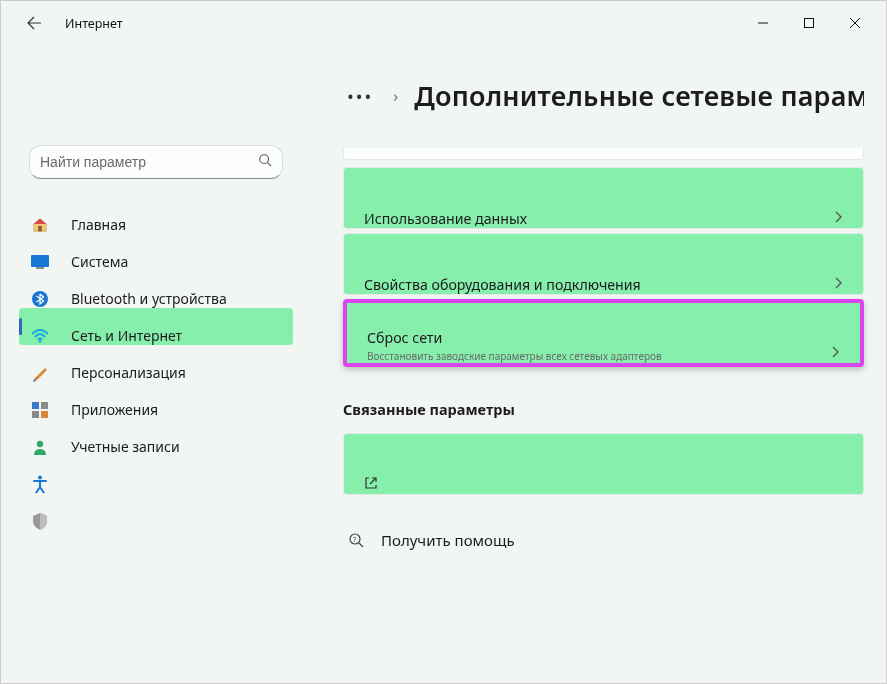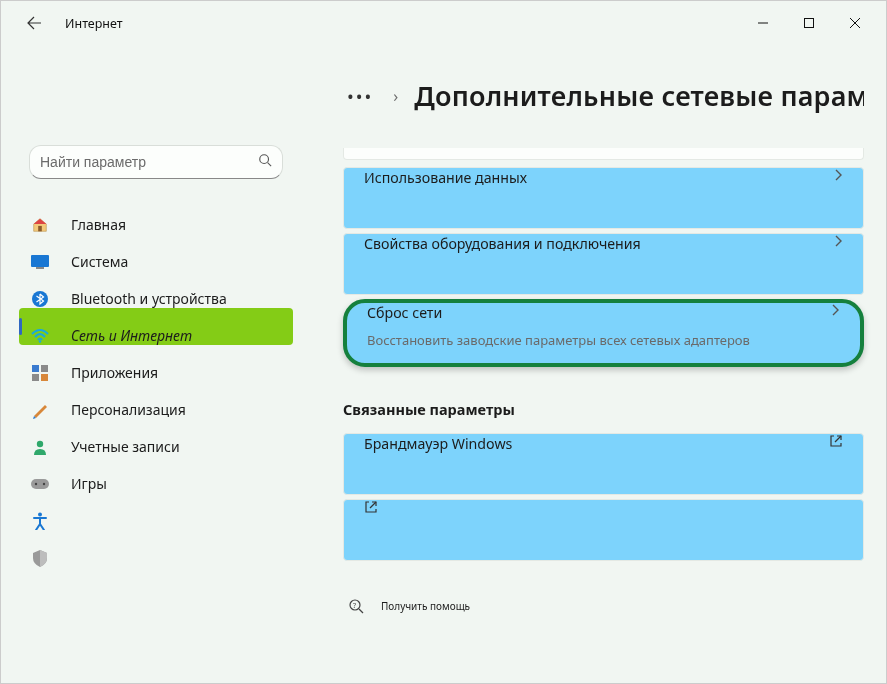--- a/index.html
+++ b/index.html
@@ -72,21 +72,21 @@
   
   .nav { padding: 0 8px; }
   .nav-item {
     display: flex; align-items: flex-end;
     height: 37px;
     padding: 0 12px;
     border-radius: 4px;
     cursor: pointer;
     gap: 22px;
   }
-  .nav-item.active { background: #84cc16; position: relative; font-style: italic; }
+  .nav-item.active { background: #86efac; position: relative; }
   .nav-item.active::before {
     content: ""; position: absolute; left: 0; top: 10px; bottom: 10px;
     width: 3px; border-radius: 2px; background: #3067c1;
   }
   .nav-icon { width: 18px; height: 18px; display: flex; align-items: center; justify-content: center; font-size: 15px; }
   .nav-label { font-size: 14px; }
   
   .main {
     flex: 1;
     padding: 32px 22px 10px 32px;
@@ -96,52 +96,52 @@
   .breadcrumb {
     display: flex; align-items: center; gap: 16px;
     margin-bottom: 34px;
     white-space: nowrap;
     overflow: hidden;
   }
   .dots { font-size: 18px; letter-spacing: 2px; color: #333; padding: 0 4px; cursor: pointer; }
   .bc-sep { font-size: 16px; color: #707070; }
   .page-title { font-size: 27px; font-weight: 600; letter-spacing: 0.2px; }
   .card {
-    background: #7dd3fc;
+    background: #86efac;
     border: 1px solid #e4e9e4;
     border-radius: 4px;
     padding: 0 20px;
     height: 62px;
-    display: flex; align-items: flex-start;
+    display: flex; align-items: flex-end;
     cursor: pointer;
     margin-bottom: 4px;
   }
   .card .card-body { flex: 1; }
   .card .card-title { font-size: 14.2px; }
-  .card .card-sub { font-size: 13px; color: #6a6a6a; margin-top: 9px; }
+  .card .card-sub { font-size: 10px; color: #6a6a6a; margin-top: 2px; }
   .card .chev { color: #555; }
   .card .ext-icon { color: #333; }
   .card.highlight {
     height: 68px;
-    border: 4px solid #15803d;
-    border-radius: 22px;
+    border: 4px solid #d946ef;
+    border-radius: 4px;
     box-shadow: 0 3px 6px rgba(0,0,0,0.22);
   }
   .section-title {
     font-size: 14.5px; font-weight: 700;
     margin: 32px 0 14px 0;
   }
   .footer-links { margin-top: 28px; }
   .footer-link {
     display: flex; align-items: center; gap: 16px;
     height: 34px; padding: 0 4px;
     cursor: pointer;
   }
   .footer-link .fl-icon { width: 18px; font-size: 15px; color: #444; display:flex;align-items:center;justify-content:center;}
-  .footer-link .fl-text { font-size: 10px; }
+  .footer-link .fl-text { font-size: 15px; }
   .spacer-small { height: 3px; }
   .truncated-card {
     background: #fcfefc;
     border: 1px solid #e4e9e4;
     border-top: none;
     border-radius: 0 0 4px 4px;
     height: 12px;
     margin-bottom: 4px;
   }
 </style>
@@ -223,56 +223,46 @@
               <path d="M1 5 Q9 -3 17 5" stroke="#18a8e0" stroke-width="2" fill="none"></path>
               <path d="M4 8 Q9 2 14 8" stroke="#18a8e0" stroke-width="2" fill="none"></path>
               <path d="M7 11 Q9 8 11 11" stroke="#18a8e0" stroke-width="2" fill="none"></path>
               <circle cx="9" cy="12.5" r="1.2" fill="#18a8e0"></circle>
             </svg>
           </span>
         <span class="nav-label">Сеть и Интернет</span>
       </div>
       <div class="nav-item">
         <span class="nav-icon">
+            <svg width="18" height="18" viewBox="0 0 18 18">
+              <path d="M3 15 L6 12 L14 4 L16 6 L8 14 L5 17 Z" fill="#d8873a"></path>
+              <path d="M3 15 L5 17 L2 18 Z" fill="#2a7bcf"></path>
+            </svg>
+          </span>
+        <span class="nav-label">Персонализация</span>
+      </div>
+      <div class="nav-item">
+        <span class="nav-icon">
             <svg width="16" height="16" viewBox="0 0 16 16">
               <rect x="0" y="0" width="7" height="7" fill="#3a7bcf"></rect>
               <rect x="9" y="0" width="7" height="7" fill="#8a8a8a"></rect>
               <rect x="0" y="9" width="7" height="7" fill="#8a8a8a"></rect>
               <rect x="9" y="9" width="7" height="7" fill="#d8873a"></rect>
             </svg>
           </span>
         <span class="nav-label">Приложения</span>
       </div>
       <div class="nav-item">
         <span class="nav-icon">
-            <svg width="18" height="18" viewBox="0 0 18 18">
-              <path d="M3 15 L6 12 L14 4 L16 6 L8 14 L5 17 Z" fill="#d8873a"></path>
-              <path d="M3 15 L5 17 L2 18 Z" fill="#2a7bcf"></path>
-            </svg>
-          </span>
-        <span class="nav-label">Персонализация</span>
-      </div>
-      <div class="nav-item">
-        <span class="nav-icon">
             <svg width="16" height="16" viewBox="0 0 16 16">
               <circle cx="8" cy="5" r="3.2" fill="#2fa86b"></circle>
               <path d="M2 16 Q2 10 8 10 Q14 10 14 16 Z" fill="#2fa86b"></path>
             </svg>
           </span>
         <span class="nav-label">Учетные записи</span>
-      </div>
-      <div class="nav-item">
-        <span class="nav-icon">
-            <svg width="18" height="12" viewBox="0 0 18 12">
-              <rect x="0" y="1" width="18" height="10" rx="5" fill="#9a9a9a"></rect>
-              <circle cx="5" cy="6" r="1.2" fill="#444"></circle>
-              <circle cx="13" cy="6" r="1.2" fill="#444"></circle>
-            </svg>
-          </span>
-        <span class="nav-label">Игры</span>
       </div>
       <div class="nav-item">
         <span class="nav-icon">
             <svg width="16" height="18" viewBox="0 0 16 18">
               <circle cx="8" cy="2.5" r="2" fill="#1977d3"></circle>
               <path d="M2 6 L14 6 M8 6 V12 M8 12 L4 18 M8 12 L12 18" stroke="#1977d3" stroke-width="2" fill="none" stroke-linecap="round"></path>
             </svg>
           </span>
       </div>
       <div class="nav-item">
@@ -319,30 +309,20 @@
         <div class="card-title">Сброс сети</div>
         <div class="card-sub">Восстановить заводские параметры всех сетевых адаптеров</div>
       </div>
       <span class="chev"><svg width="10" height="14" viewBox="0 0 10 14" fill="none" stroke="currentColor" stroke-width="1.4">
             <path d="M3 2 L8 7 L3 12"></path>
           </svg></span>
     </div>
 
     <div class="section-title">Связанные параметры</div>
 
-    <div class="card">
-      <div class="card-body">
-        <div class="card-title">Брандмауэр Windows</div>
-      </div>
-      <span class="ext-icon"><svg width="14" height="14" viewBox="0 0 14 14" fill="none" stroke="currentColor" stroke-width="1.2">
-            <path d="M5 2 H2 V12 H12 V9"></path>
-            <path d="M8 2 H12 V6"></path>
-            <path d="M12 2 L6 8"></path>
-          </svg></span>
-    </div>
 
     <div class="card">
       <span class="ext-icon"><svg width="14" height="14" viewBox="0 0 14 14" fill="none" stroke="currentColor" stroke-width="1.2">
             <path d="M5 2 H2 V12 H12 V9"></path>
             <path d="M8 2 H12 V6"></path>
             <path d="M12 2 L6 8"></path>
           </svg></span>
     </div>
 
     <div class="footer-links">

